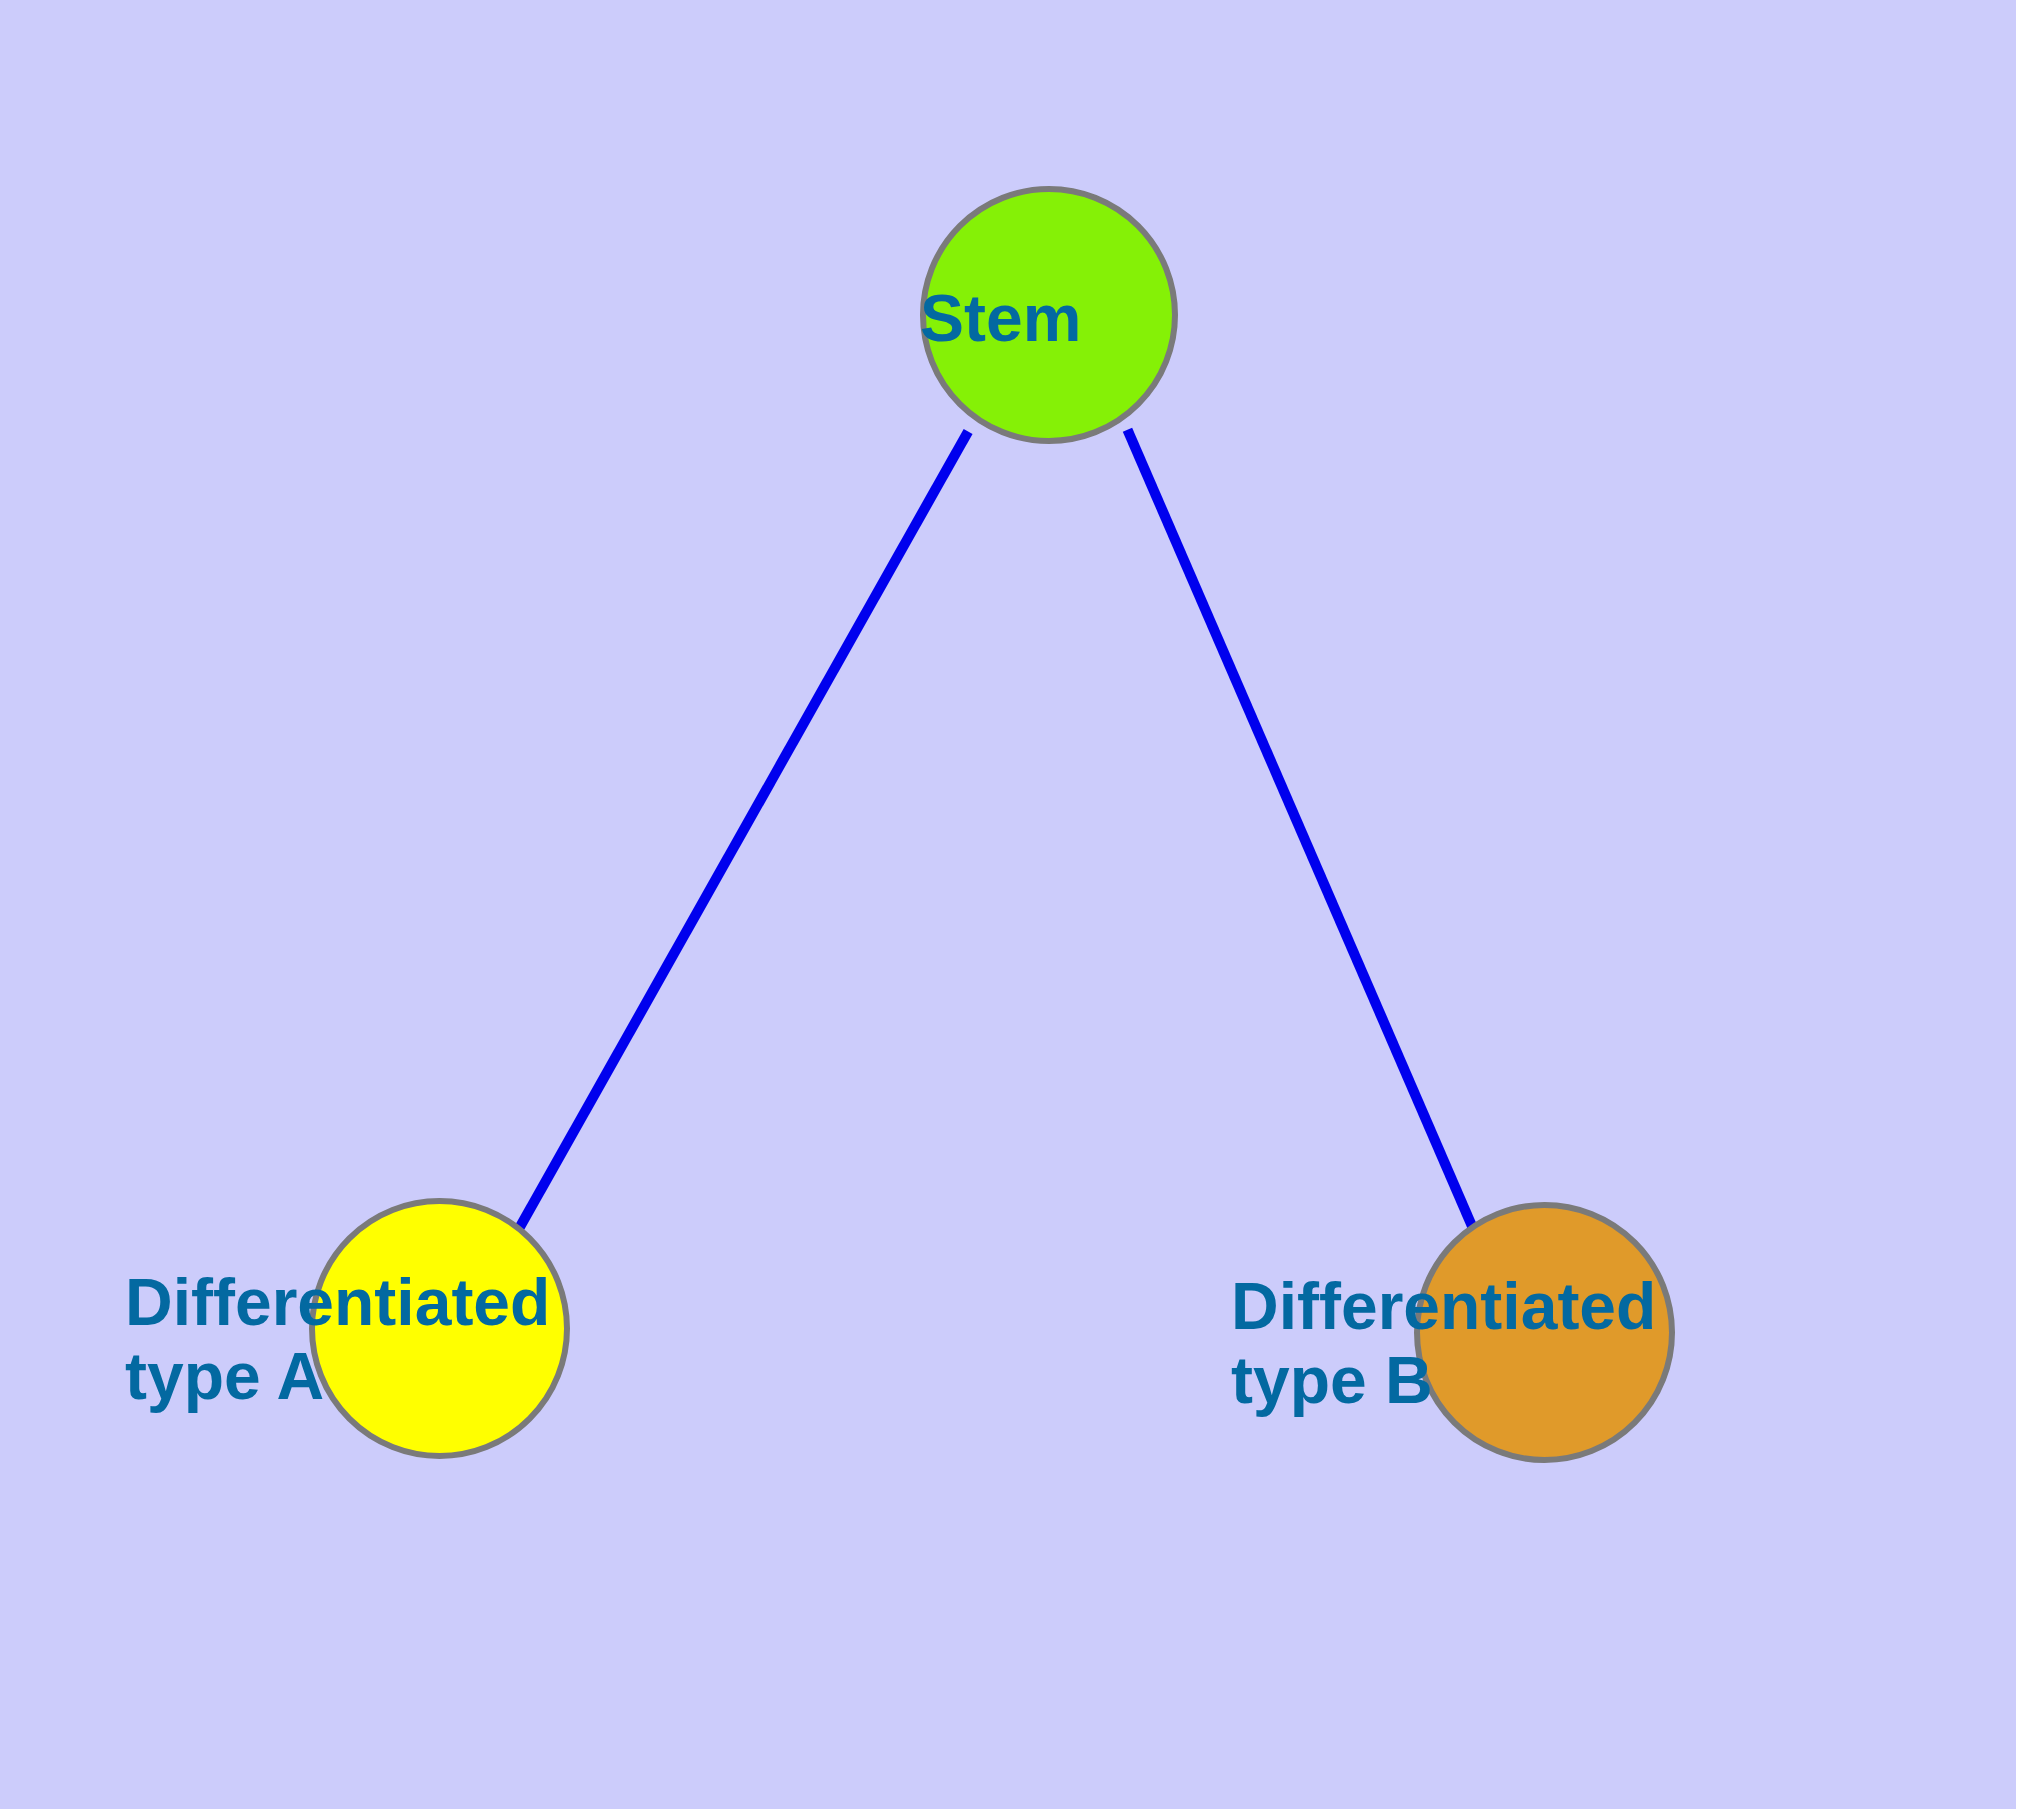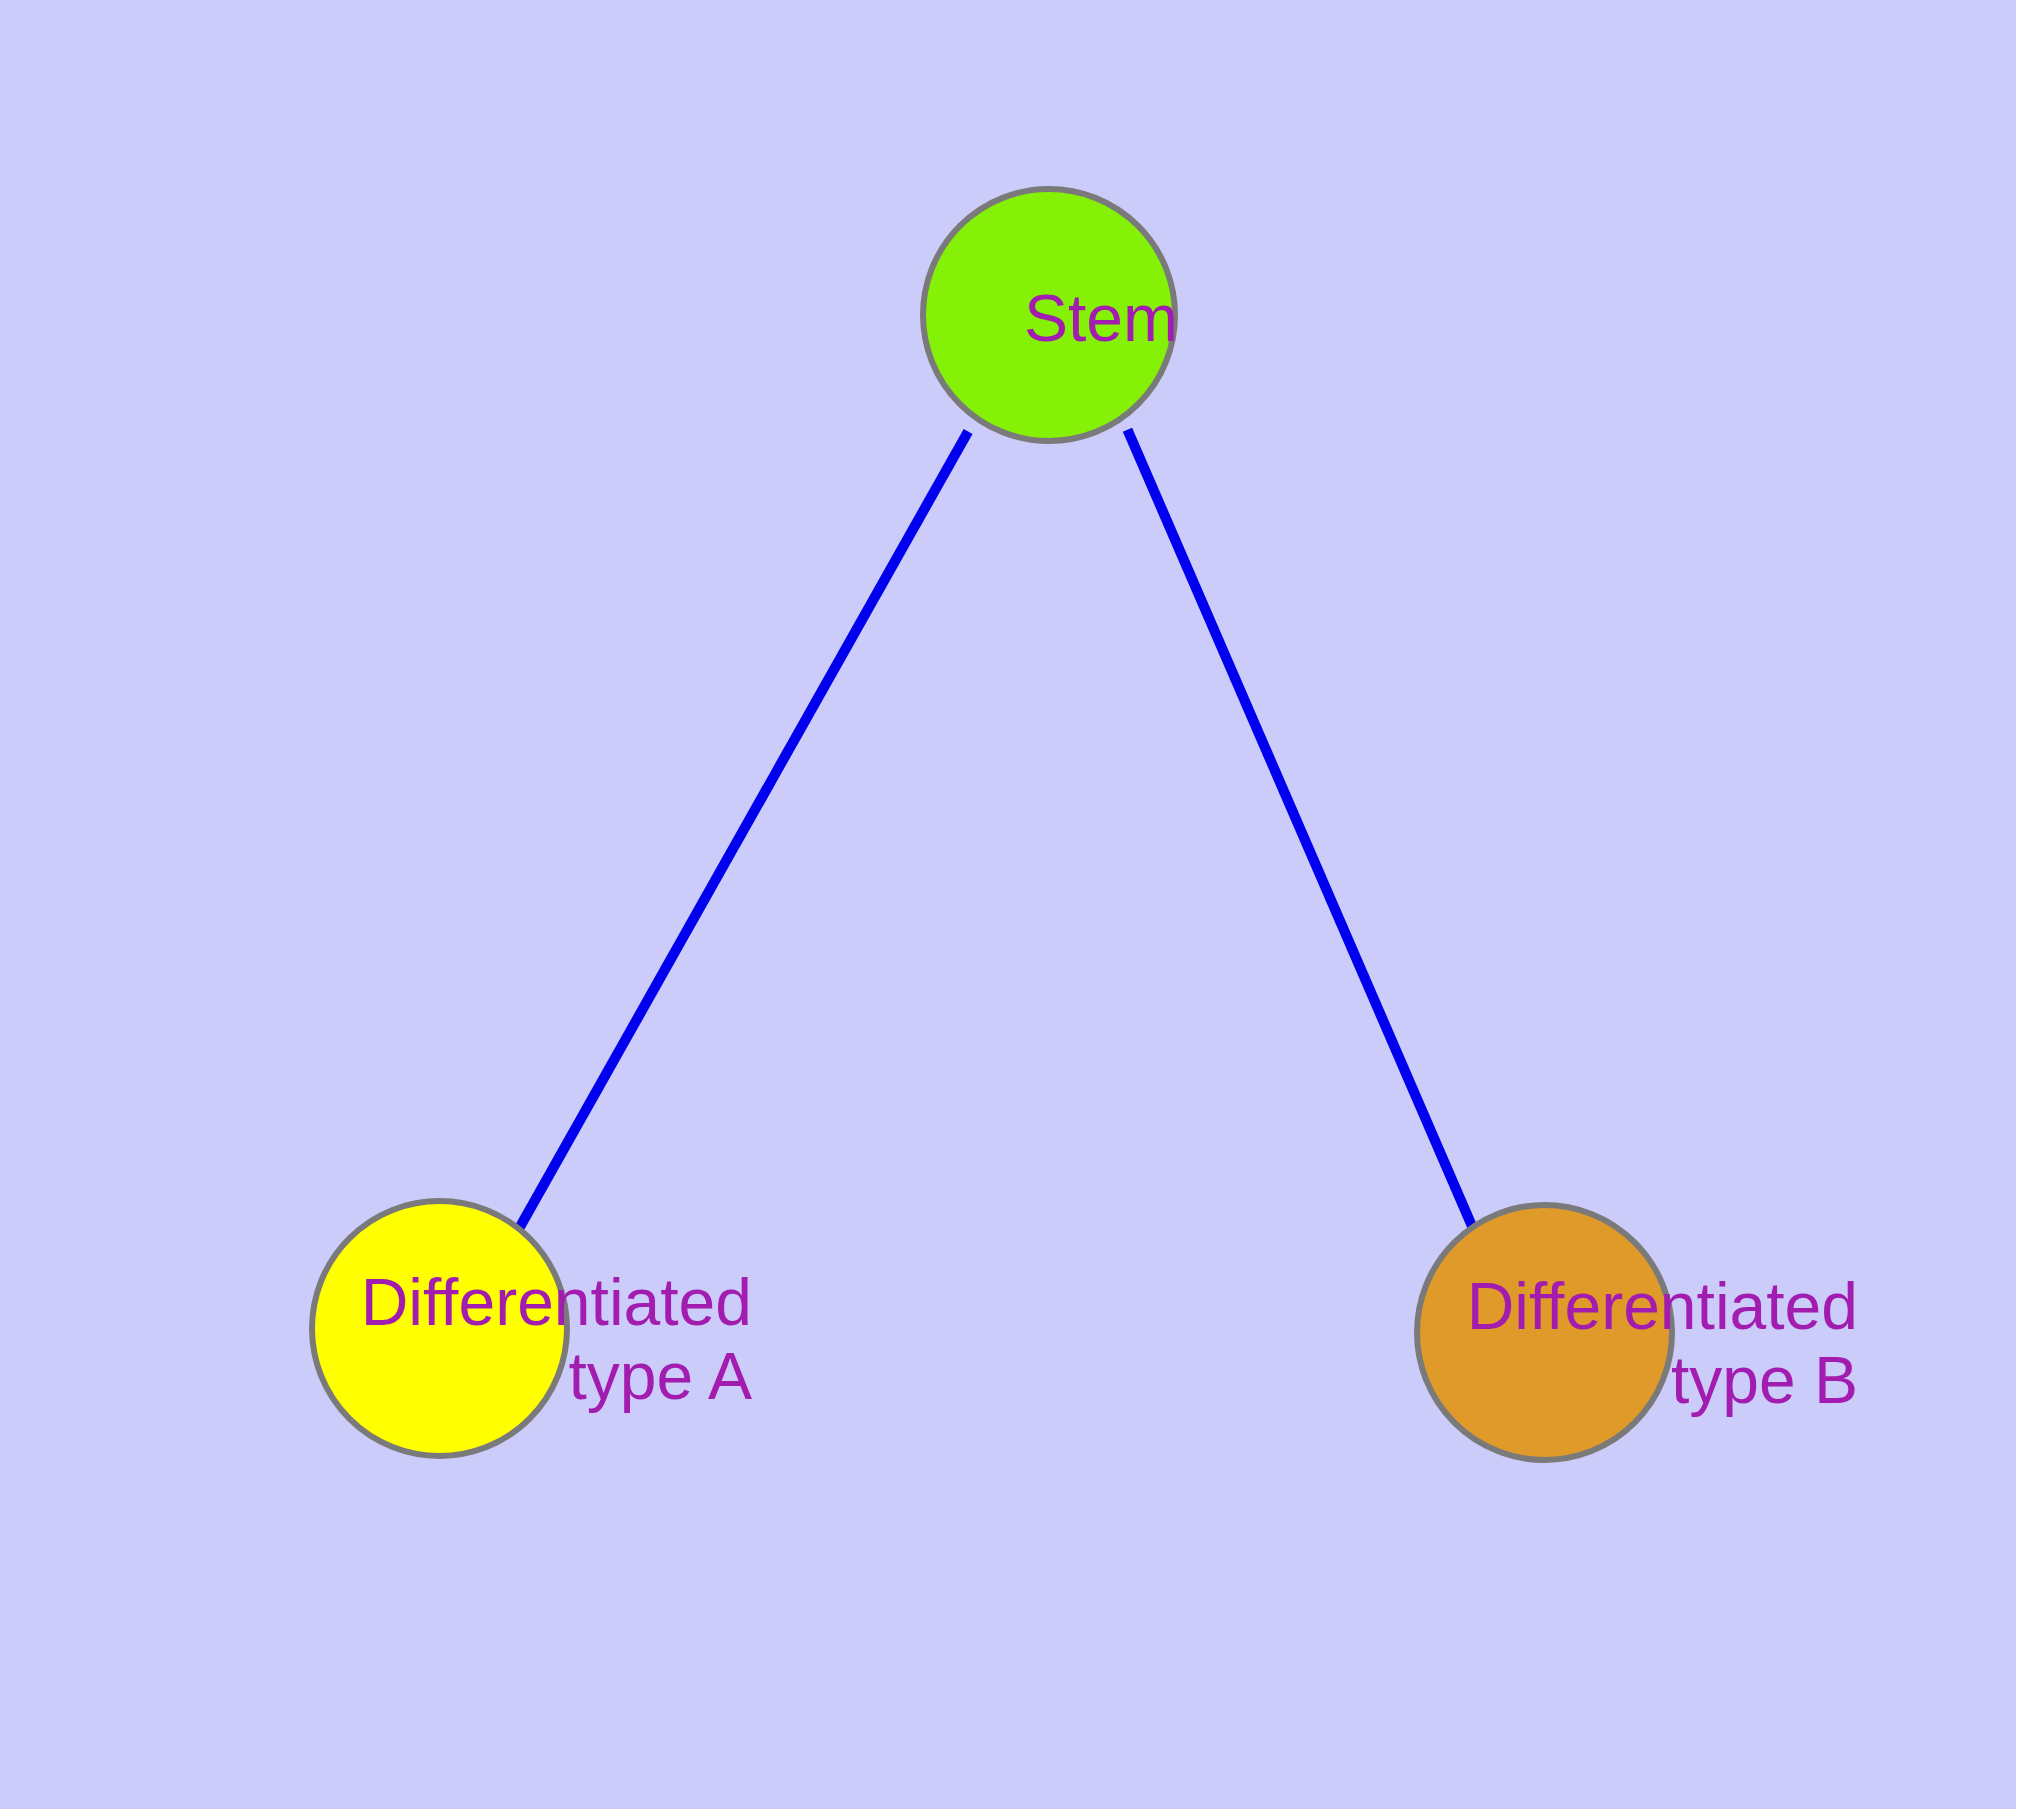--- a/index.html
+++ b/index.html
@@ -64,23 +64,23 @@
   #node-diff-b {
     left: 1414px;
     top: 1202px;
     width: 261px;
     height: 261px;
     background: #e09a2a;
   }
 
   .node-label {
     position: absolute;
-    color: #a21caf;
-    font-weight: normal;
-    text-align: right;
+    color: #0369a1;
+    font-weight: bold;
+    text-align: left;
     line-height: 1.12;
     white-space: pre-line;
     pointer-events: none;
   }
 
   #label-stem {
     left: 920px;
     top: 282px;
     width: 258px;
     font-size: 66px;

